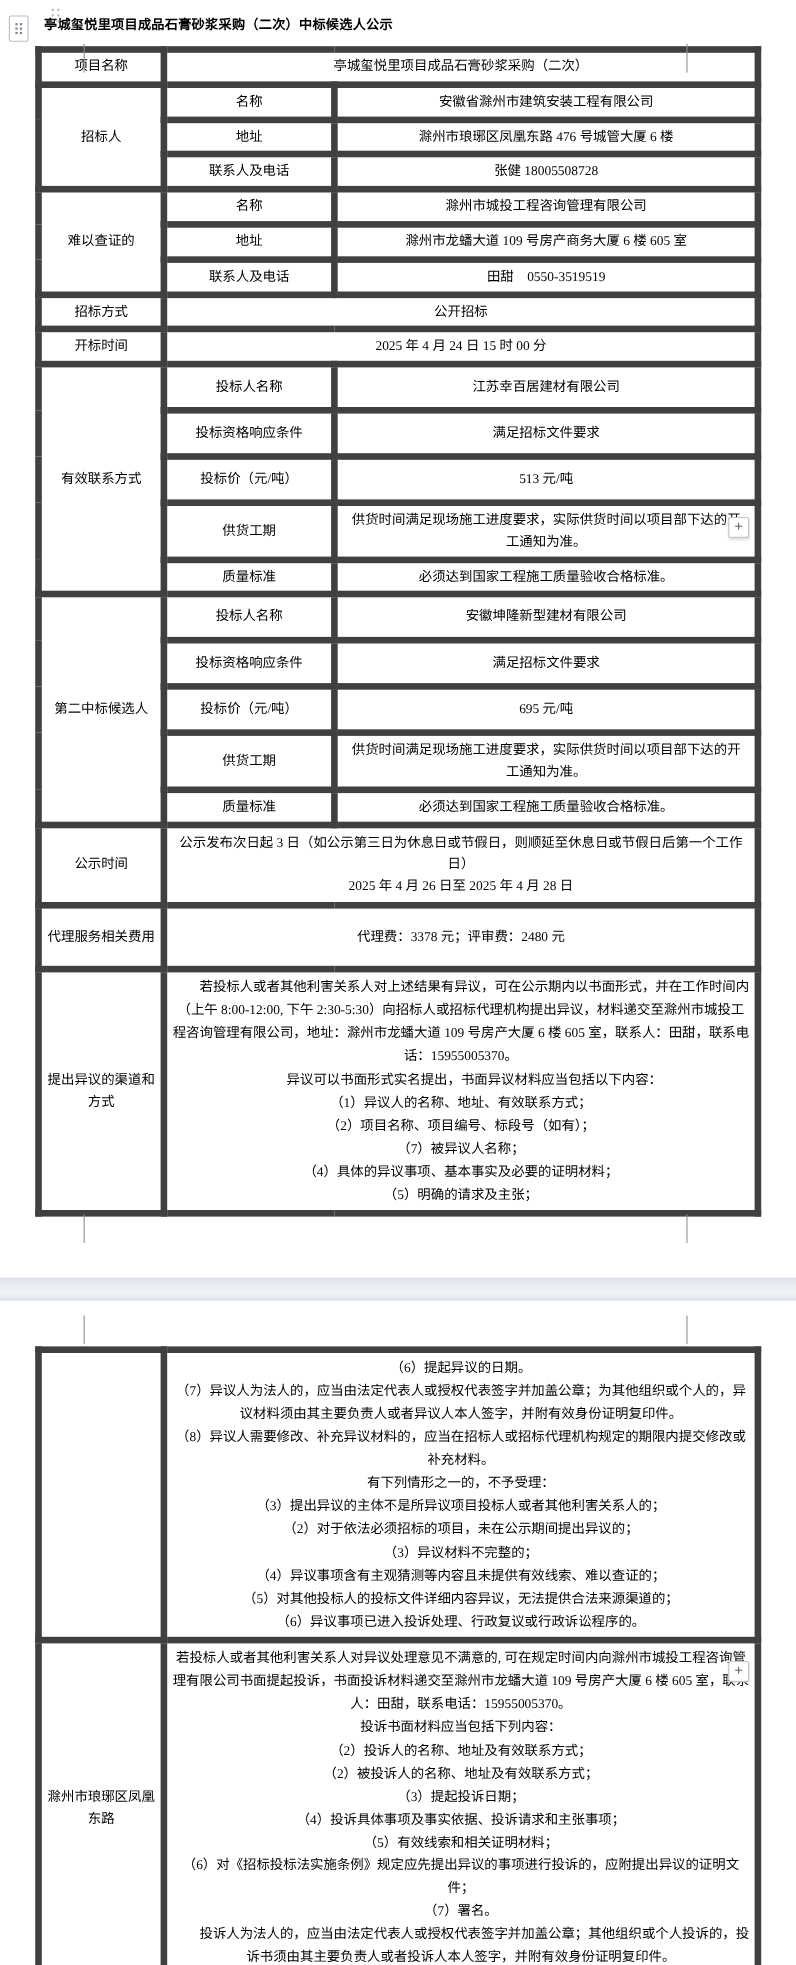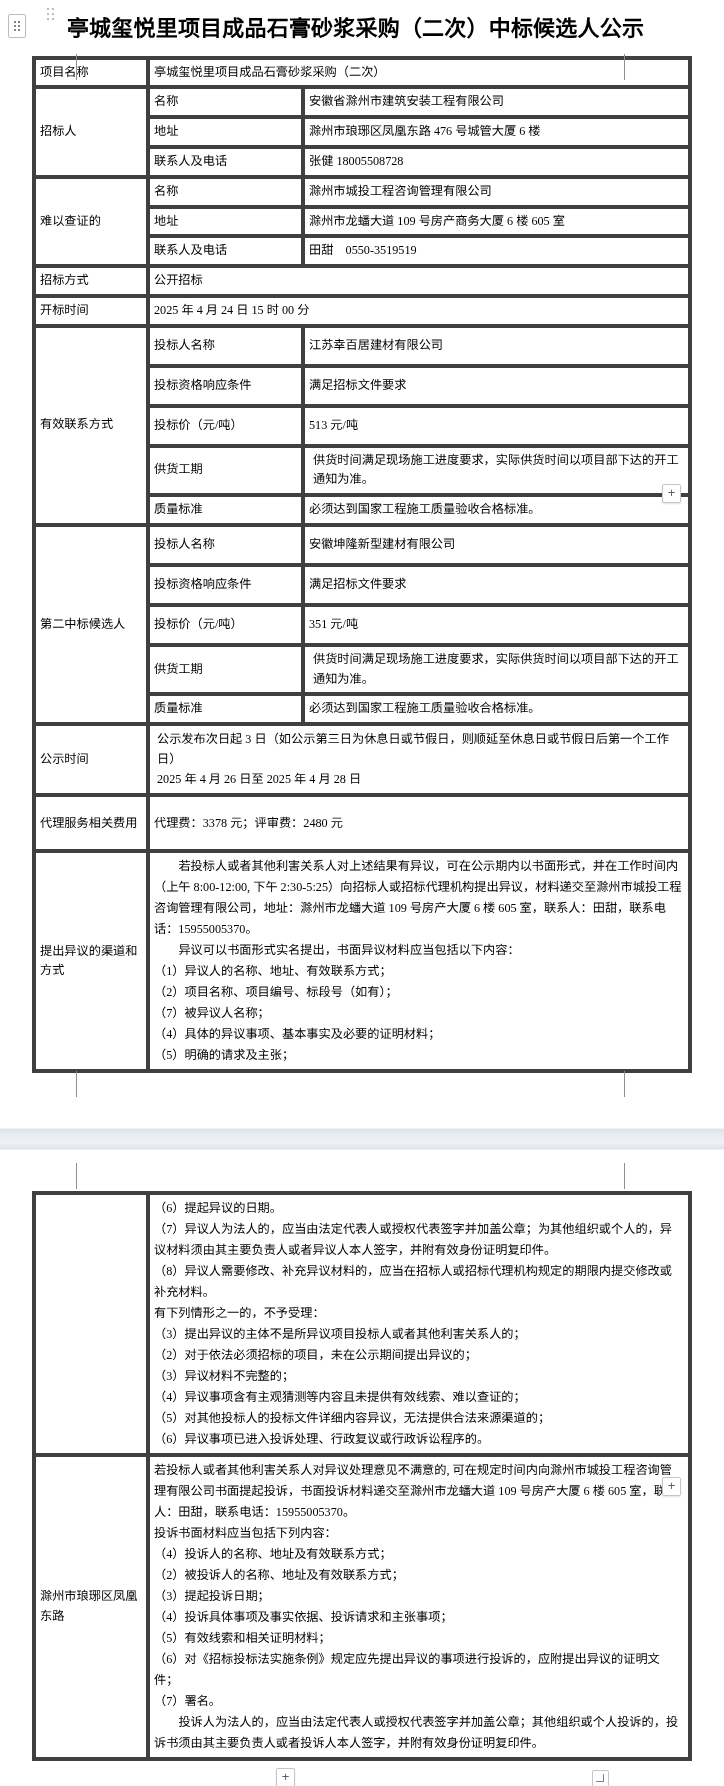--- a/index.html
+++ b/index.html
@@ -54,42 +54,42 @@
     top: 8px;
     display: grid;
     grid-template-columns: 2px 2px;
     grid-template-rows: 2px 2px 2px;
     gap: 3px;
   }
   .handle-loose i { display:block; width:2px; height:2px; background:#b9bec5; }
 
   
   .doc-title {
-    text-align: center;
     font-family: "Liberation Sans", "DejaVu Sans", sans-serif;
     font-weight: bold;
-    font-size: 22px;
+    font-size: 12px;
     letter-spacing: 0.2px;
     padding: 14px 53px 12px 40px;
     line-height: 1.35;
   }
 
   
   .tbl-wrap { padding: 0 32px; position: relative; }
   table.doc {
     border-collapse: collapse;
     width: 660px;
     table-layout: fixed;
     font-size: 12.2px;
     line-height: 1.62;
   }
   table.doc td {
-    border: 4px solid #404040;
+    border: 6px solid #404040;
     padding: 3px 4px;
     vertical-align: middle;
+    text-align: center;
     word-break: break-all;
   }
   td.lbl { width: 114px; }
   td.sub { width: 155px; }
   td.val { }
   td.para {
     text-align: left;
     padding: 4px 6px 4px 7px;
     line-height: 1.72;
     vertical-align: top;
@@ -243,21 +243,21 @@
           <td class="lbl" rowspan="5">第二中标候选人</td>
           <td class="sub">投标人名称</td>
           <td class="val" style="height:30px">安徽坤隆新型建材有限公司</td>
         </tr>
         <tr>
           <td class="sub">投标资格响应条件</td>
           <td class="val" style="height:30px">满足招标文件要求</td>
         </tr>
         <tr>
           <td class="sub">投标价（元/吨）</td>
-          <td class="val" style="height:30px">351 元/吨</td>
+          <td class="val" style="height:30px">695 元/吨</td>
         </tr>
         <tr>
           <td class="sub">供货工期</td>
           <td class="val" style="padding-left:8px;padding-right:8px">供货时间满足现场施工进度要求，实际供货时间以项目部下达的开工通知为准。</td>
         </tr>
         <tr>
           <td class="sub">质量标准</td>
           <td class="val">必须达到国家工程施工质量验收合格标准。</td>
         </tr>
 
@@ -270,21 +270,21 @@
         </tr>
 
         <tr>
           <td class="lbl">代理服务相关费用</td>
           <td class="val" colspan="2" style="height:46px">代理费：3378 元；评审费：2480 元</td>
         </tr>
 
         <tr>
           <td class="lbl">提出异议的渠道和方式</td>
           <td class="para" colspan="2">
-            <p class="ind">若投标人或者其他利害关系人对上述结果有异议，可在公示期内以书面形式，并在工作时间内（上午 8:00-12:00, 下午 2:30-5:25）向招标人或招标代理机构提出异议，材料递交至滁州市城投工程咨询管理有限公司，地址：滁州市龙蟠大道 109 号房产大厦 6 楼 605 室，联系人：田甜，联系电话：15955005370。</p>
+            <p class="ind">若投标人或者其他利害关系人对上述结果有异议，可在公示期内以书面形式，并在工作时间内（上午 8:00-12:00, 下午 2:30-5:30）向招标人或招标代理机构提出异议，材料递交至滁州市城投工程咨询管理有限公司，地址：滁州市龙蟠大道 109 号房产大厦 6 楼 605 室，联系人：田甜，联系电话：15955005370。</p>
             <p class="ind">异议可以书面形式实名提出，书面异议材料应当包括以下内容：</p>
             <p>（1）异议人的名称、地址、有效联系方式；</p>
             <p>（2）项目名称、项目编号、标段号（如有）；</p>
             <p>（7）被异议人名称；</p>
             <p>（4）具体的异议事项、基本事实及必要的证明材料；</p>
             <p>（5）明确的请求及主张；</p>
           </td>
         </tr>
       </tbody>
     </table>
@@ -324,21 +324,21 @@
             <p>（5）对其他投标人的投标文件详细内容异议，无法提供合法来源渠道的；</p>
             <p>（6）异议事项已进入投诉处理、行政复议或行政诉讼程序的。</p>
           </td>
         </tr>
 
         <tr>
           <td class="lbl">滁州市琅琊区凤凰东路</td>
           <td class="para">
             <p>若投标人或者其他利害关系人对异议处理意见不满意的, 可在规定时间内向滁州市城投工程咨询管理有限公司书面提起投诉，书面投诉材料递交至滁州市龙蟠大道 109 号房产大厦 6 楼 605 室，联系人：田甜，联系电话：15955005370。</p>
             <p>投诉书面材料应当包括下列内容：</p>
-            <p>（4）投诉人的名称、地址及有效联系方式；</p>
+            <p>（2）投诉人的名称、地址及有效联系方式；</p>
             <p>（2）被投诉人的名称、地址及有效联系方式；</p>
             <p>（3）提起投诉日期；</p>
             <p>（4）投诉具体事项及事实依据、投诉请求和主张事项；</p>
             <p>（5）有效线索和相关证明材料；</p>
             <p>（6）对《招标投标法实施条例》规定应先提出异议的事项进行投诉的，应附提出异议的证明文件；</p>
             <p>（7）署名。</p>
             <p class="ind">投诉人为法人的，应当由法定代表人或授权代表签字并加盖公章；其他组织或个人投诉的，投诉书须由其主要负责人或者投诉人本人签字，并附有效身份证明复印件。</p>
           </td>
         </tr>
       </tbody>

